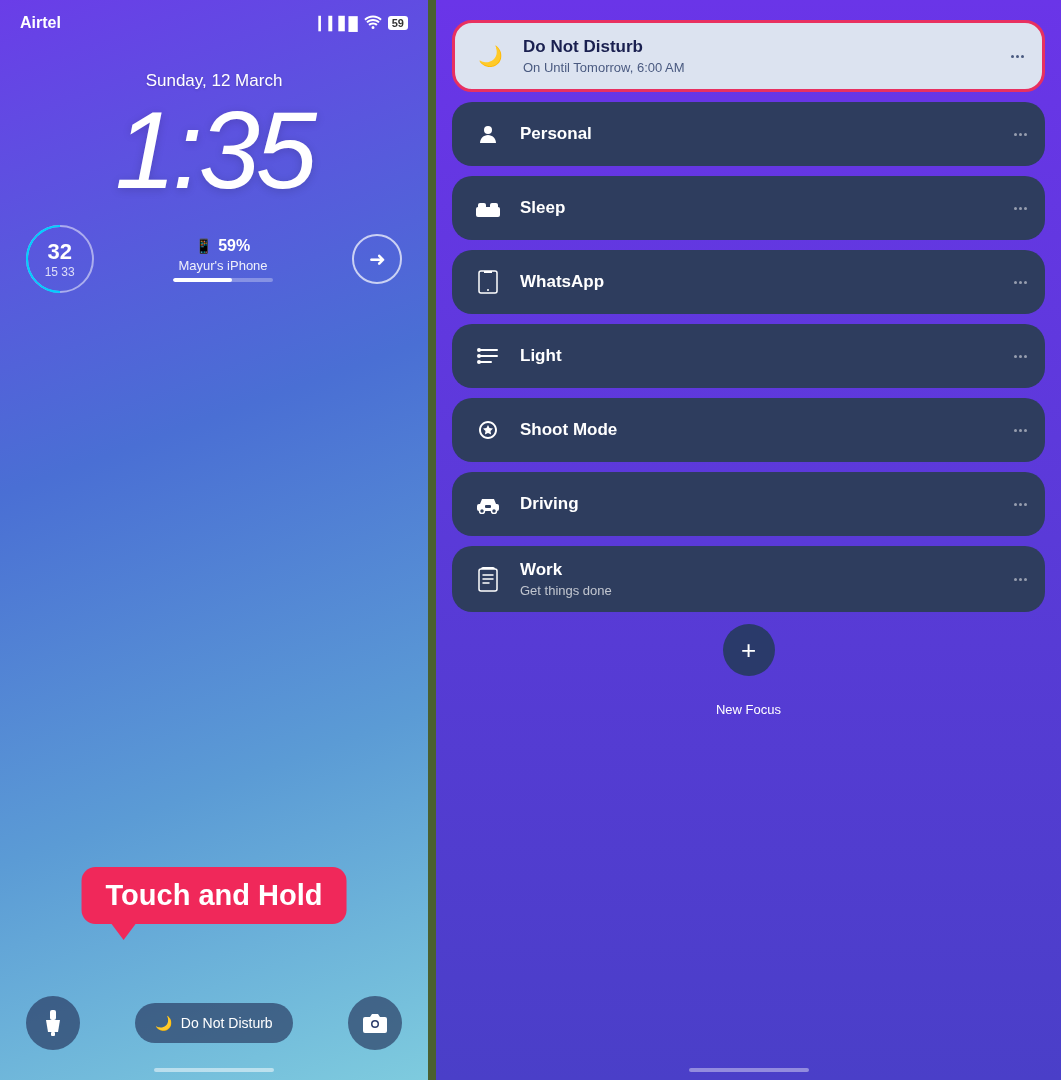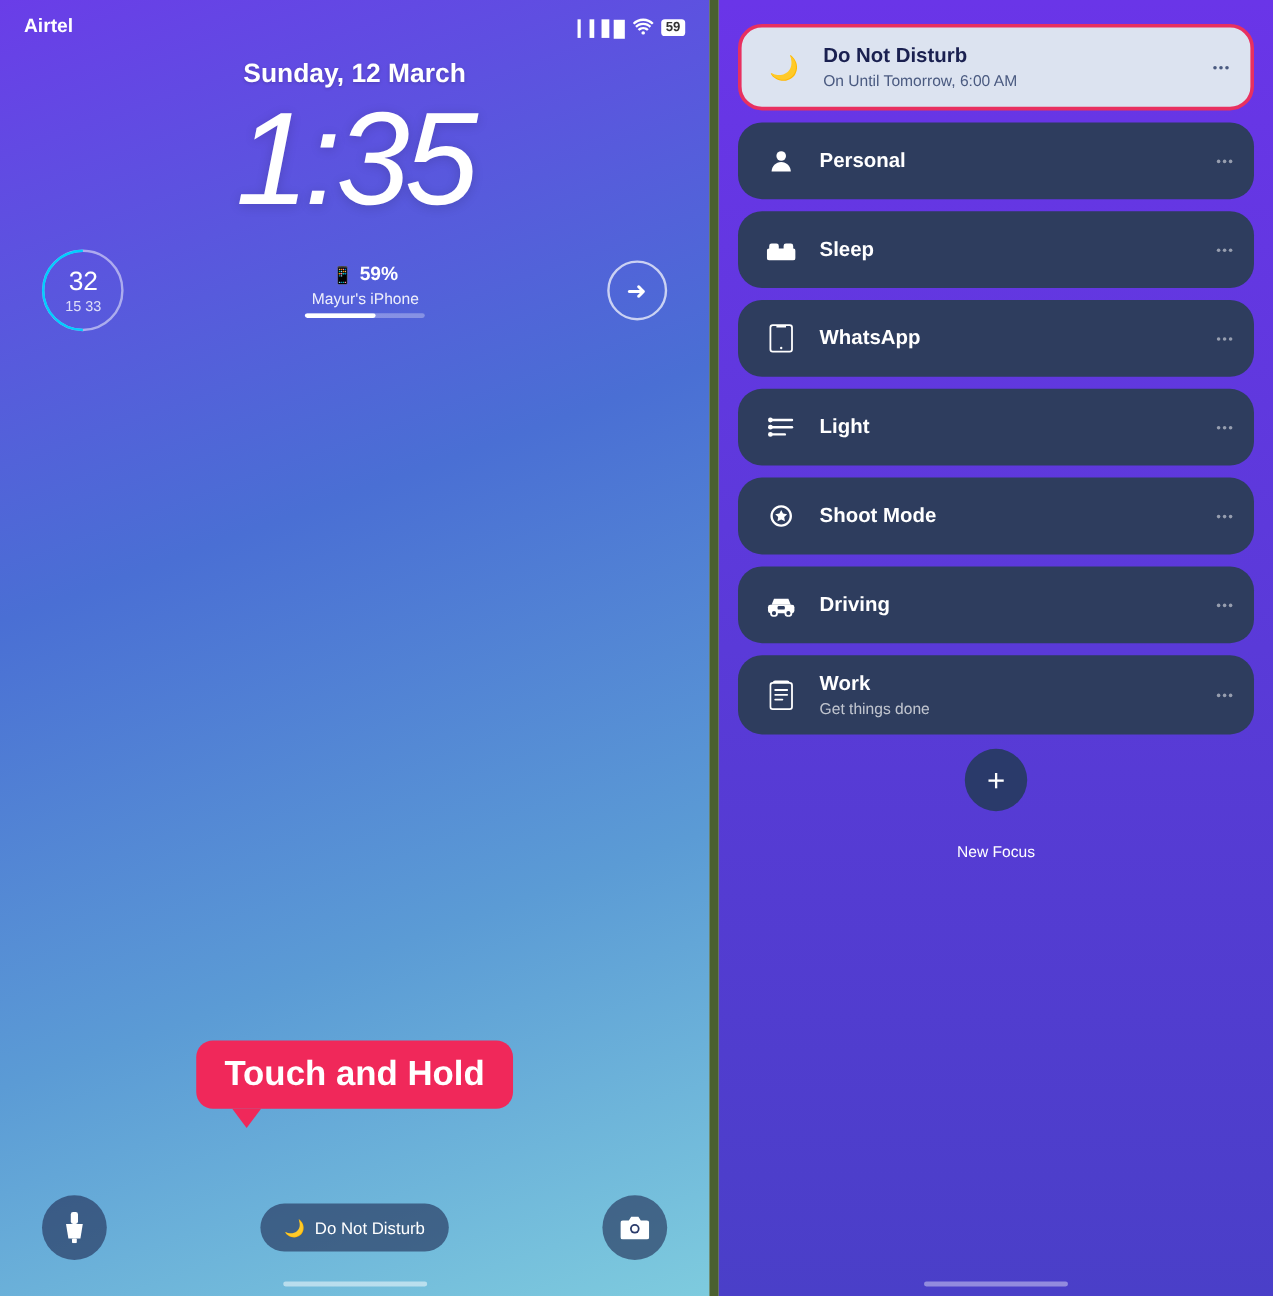--- a/index.html
+++ b/index.html
@@ -6,21 +6,21 @@
     body {
       width: 1061px;
       height: 1080px;
       display: flex;
       font-family: -apple-system, 'SF Pro Display', 'Helvetica Neue', sans-serif;
       overflow: hidden;
     }
 
     
     .left-panel {
-      width: 591px;
+      width: 428px;
       height: 1080px;
       background: linear-gradient(160deg, #6a3de8 0%, #4a6fd4 40%, #5b9bd5 70%, #7ecbde 100%);
       position: relative;
       display: flex;
       flex-direction: column;
       align-items: center;
     }
 
     .status-bar {
       width: 100%;
@@ -45,23 +45,23 @@
       background: white;
       color: #333;
       border-radius: 3px;
       padding: 1px 4px;
       font-size: 11px;
       font-weight: 700;
     }
 
     .date-label {
       color: white;
-      font-size: 22px;
-      font-weight: 700;
-      margin-top: 16px;
+      font-size: 17px;
+      font-weight: 400;
+      margin-top: 39px;
       text-shadow: 0 1px 3px rgba(0,0,0,0.2);
     }
 
     .time-display {
       color: white;
       font-size: 110px;
       font-weight: 100;
       line-height: 1;
       letter-spacing: -4px;
       margin-top: 4px;
@@ -84,21 +84,21 @@
       border: 2px solid rgba(255,255,255,0.5);
       display: flex;
       flex-direction: column;
       align-items: center;
       justify-content: center;
       color: white;
       position: relative;
     }
     .temp-main {
       font-size: 22px;
-      font-weight: 400;
+      font-weight: 700;
     }
     .temp-range {
       font-size: 12px;
       opacity: 0.8;
     }
     .temp-arc {
       position: absolute;
       top: -2px; left: -2px;
       width: 68px; height: 68px;
       border-radius: 50%;

